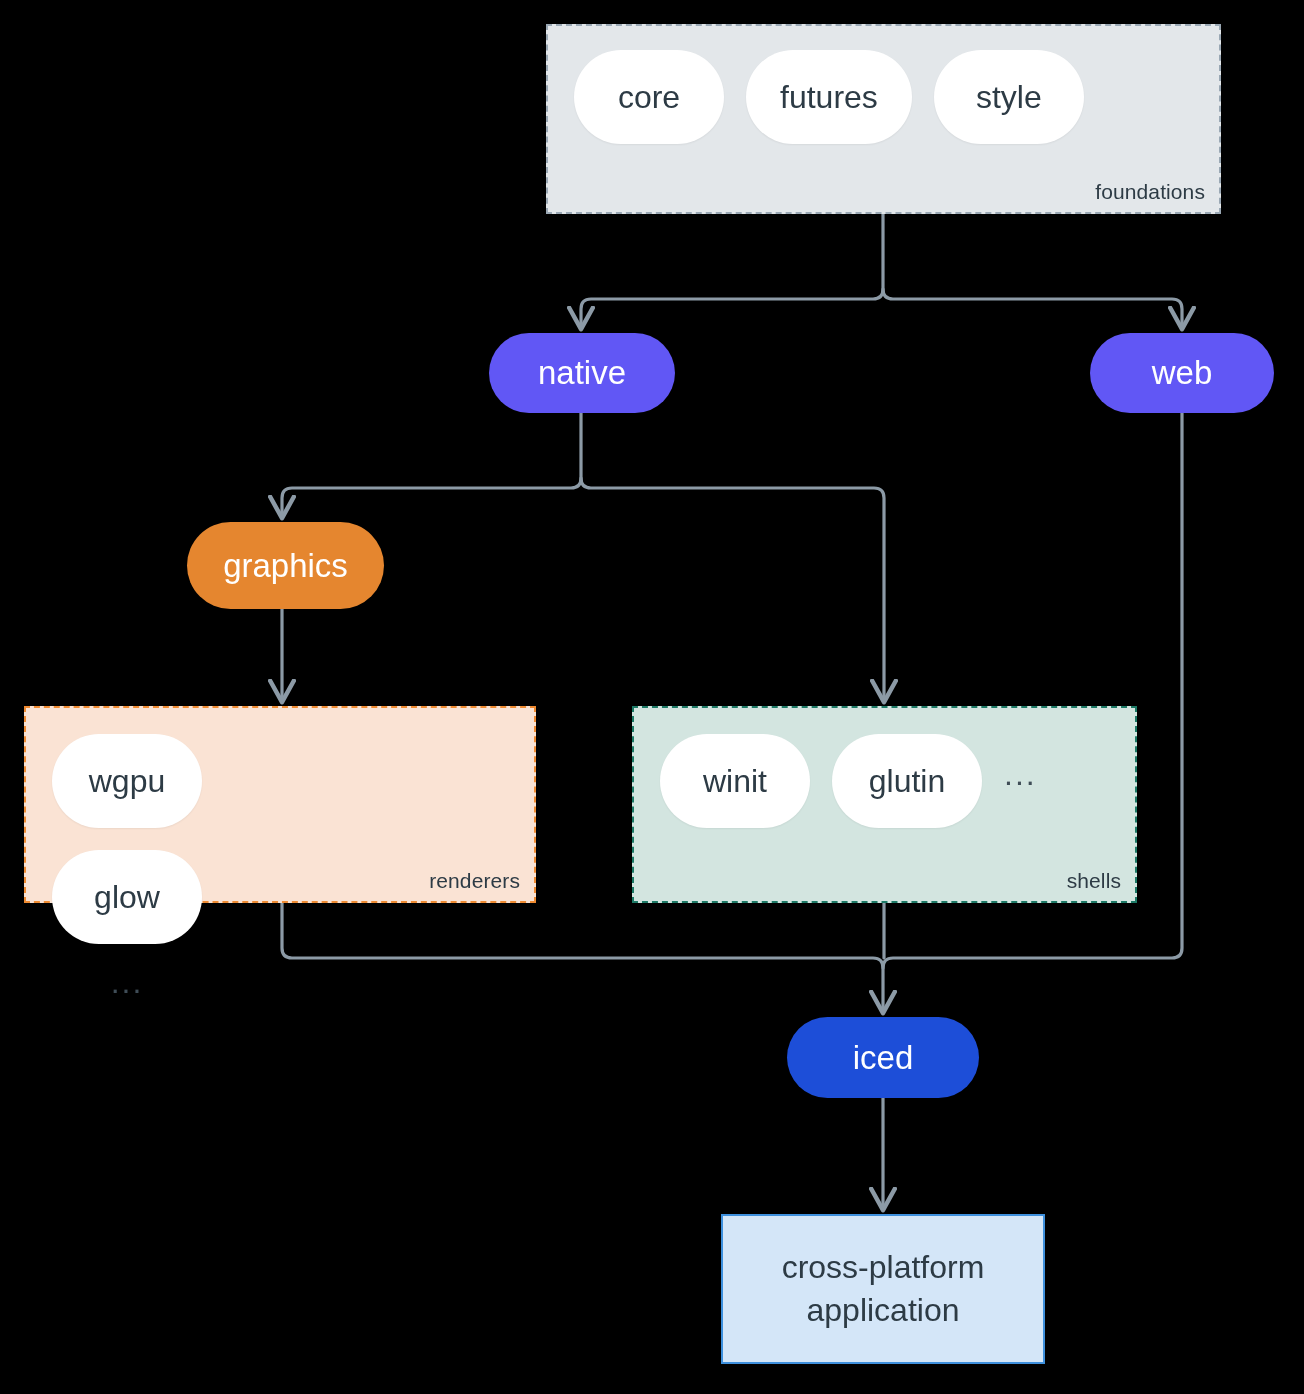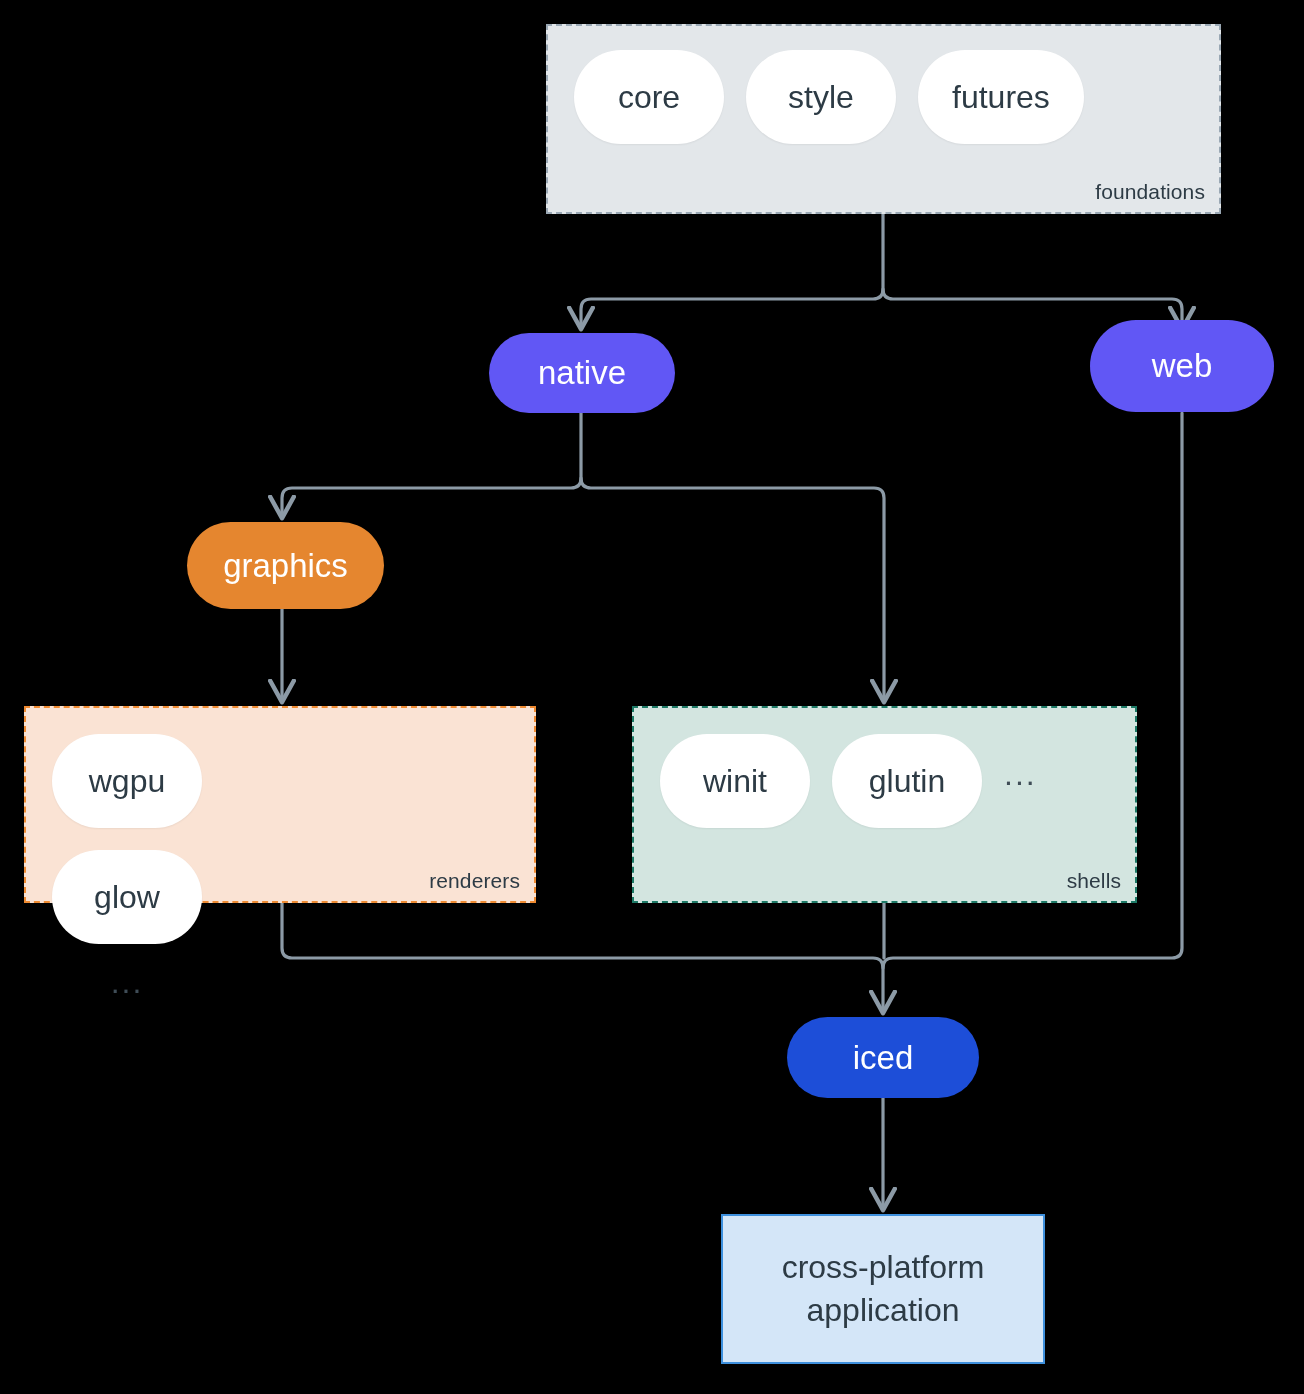--- a/index.html
+++ b/index.html
@@ -128,23 +128,23 @@
   }
   #node-native {
     left: 489px;
     top: 333px;
     width: 186px;
     height: 80px;
     background: #6157f5;
   }
   #node-web {
     left: 1090px;
-    top: 320px;
+    top: 333px;
     width: 184px;
-    height: 92px;
+    height: 80px;
     background: #6157f5;
   }
   #node-graphics {
     left: 187px;
     top: 522px;
     width: 197px;
     height: 87px;
     background: #e5862f;
   }
   #node-iced {
@@ -202,22 +202,22 @@
       <path d="M884,903 L884,958"></path>
       <path d="M1182,413 L1182,948 Q1182,958 1172,958 L893,958 Q883,958 883,968"></path>
 
       <path d="M883,1098 L883,1207" marker-end="url(#arrow)"></path>
     </g>
   </svg>
 
   <div class="group" id="group-foundations">
     <div class="group-items">
       <div class="pill">core</div>
+      <div class="pill">futures</div>
       <div class="pill">style</div>
-      <div class="pill">futures</div>
     </div>
     <div class="group-label">foundations</div>
   </div>
 
   <div class="node" id="node-native">
     <span>native</span>
   </div>
 
   <div class="node" id="node-web">
     <span>web</span>

